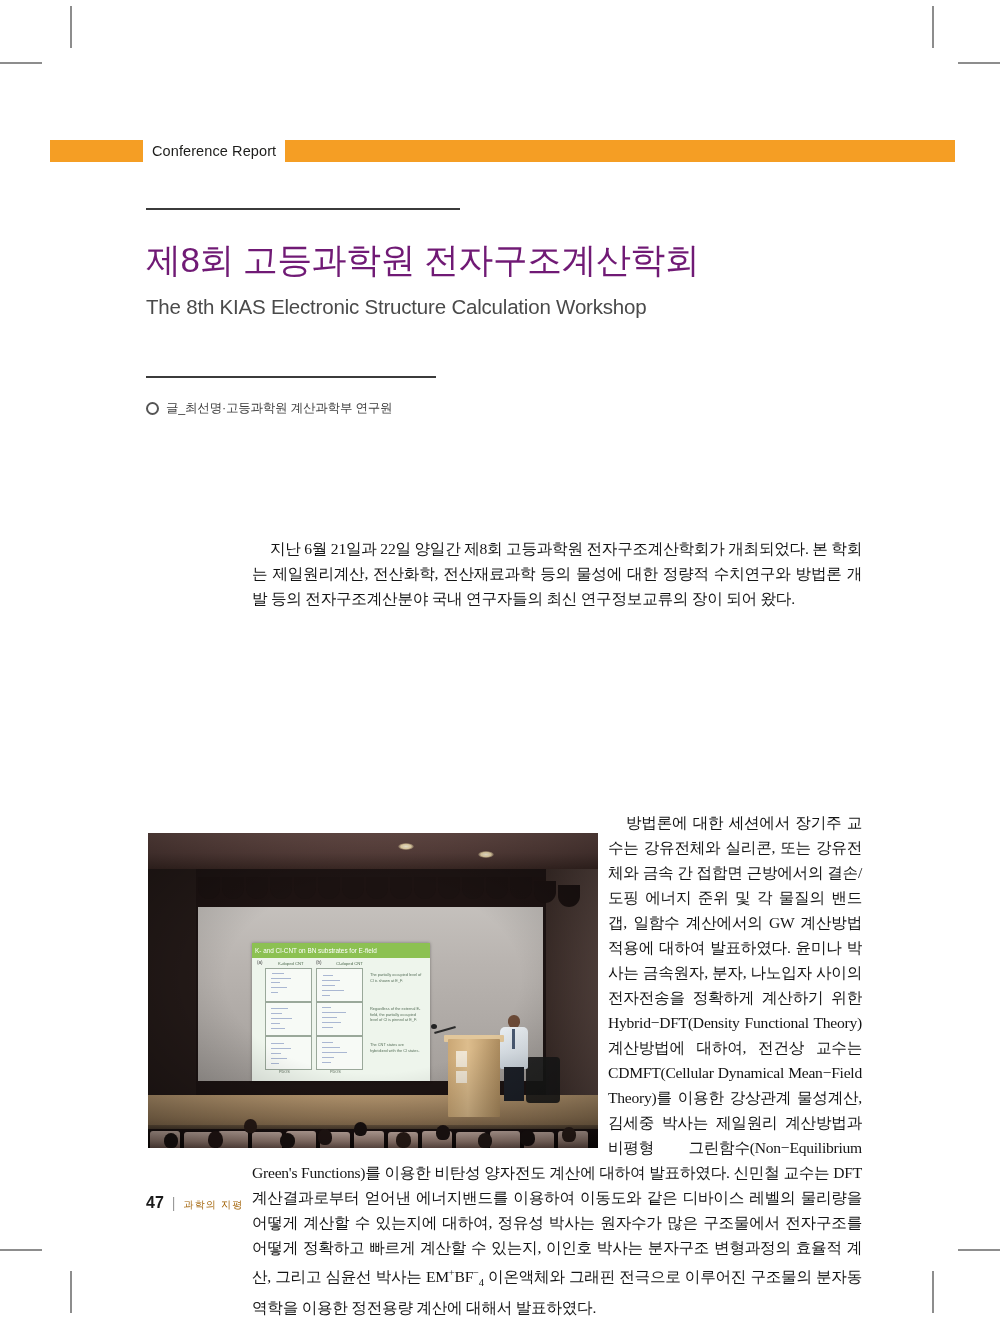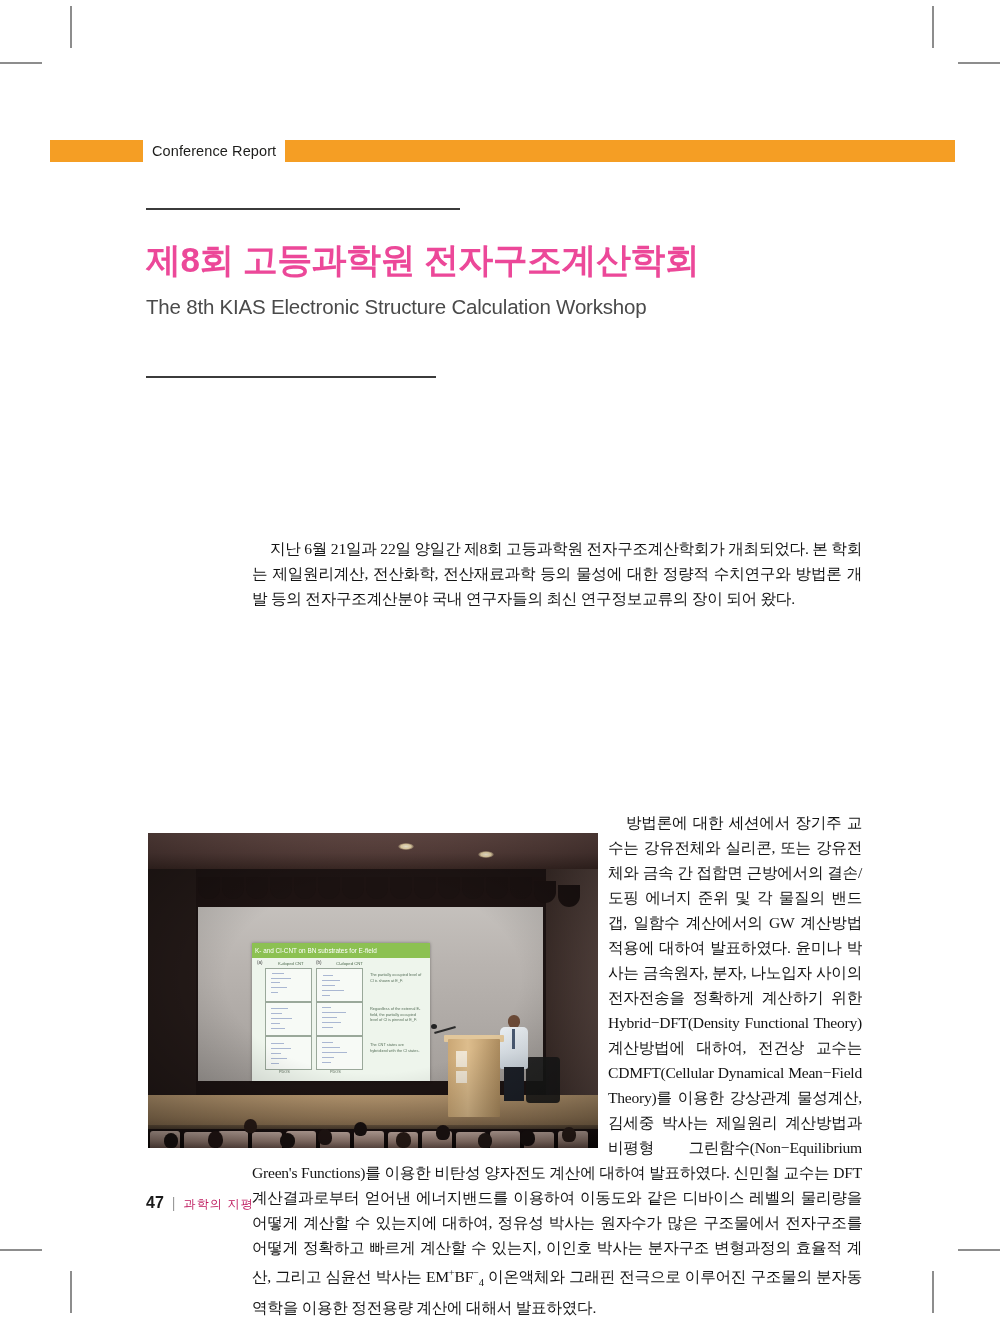--- a/index.html
+++ b/index.html
@@ -49,22 +49,22 @@
 
   
   #title-block { position: absolute; left: 146px; top: 208px; width: 620px; }
   .rule-top {
     width: 314px; height: 2px;
     background: #3b3b3b;
     margin-bottom: 30px;
   }
   #main-title {
     font-size: 35px;
-    font-weight: bold;
-    color: #ec4899;
+    font-weight: normal;
+    color: #701a75;
     letter-spacing: -0.6px;
     line-height: 1.16;
     margin: 0 0 12px 0;
   }
   #subtitle-en {
     font-size: 20.5px;
     color: #4a4a4a;
     line-height: 1.33;
     letter-spacing: -0.2px;
     margin: 0;
@@ -152,21 +152,21 @@
   #page-footer {
     position: absolute;
     left: 146px;
     top: 1194px;
     display: flex;
     align-items: baseline;
     gap: 8px;
   }
   #page-number { font-size: 16px; font-weight: bold; color: #1a1a1a; }
   .footer-sep { color: #9a9a9a; font-size: 14px; }
-  #footer-title { font-size: 12px; color: #be185d; letter-spacing: 1.2px; }
+  #footer-title { font-size: 10px; color: #a16207; letter-spacing: 1.2px; }
 
   
   .ph { position: absolute; }
   #ph-ceiling { left:0; top:0; width:450px; height:36px;
     background: linear-gradient(180deg,#6d514c 0%,#5a413d 55%,#3a2824 100%); }
   .ph-light {
     position:absolute; width:16px; height:7px; border-radius:50%;
     background: radial-gradient(ellipse at center,#fff8e2 0%,#f0dcae 45%,rgba(200,170,120,0) 75%);
   }
   #ph-wall-l { left:0; top:36px; width:48px; height:230px; background:#241a18; }
@@ -313,20 +313,24 @@
 </div>
 
 <div id="title-block">
   <div class="rule-top"></div>
   <h1 id="main-title">제8회 고등과학원 전자구조계산학회</h1>
   <p id="subtitle-en">The 8th KIAS Electronic Structure Calculation Workshop</p>
 </div>
 
 <div id="byline-wrap">
   <div class="rule-byline"></div>
+  <div id="byline-row">
+    <span class="byline-bullet"></span>
+    <span id="byline-text">글_최선명·고등과학원 계산과학부 연구원</span>
+  </div>
 </div>
 
 <div id="article-body">
   <p>지난 6월 21일과 22일 양일간 제8회 고등과학원 전자구조계산학회가 개최되었다. 본 학회는 제일원리계산, 전산화학, 전산재료과학 등의 물성에 대한 정량적 수치연구와 방법론 개발 등의 전자구조계산분야 국내 연구자들의 최신 연구정보교류의 장이 되어 왔다.</p>
 </div>
 
 <div id="body-lower">
   <div class="spacer-float"></div>
   <p><span>방법론에 대한 세션에서 장기주 교수는 강유전체와 실리콘, 또는 강유전체와 금속 간 접합면 근방에서의 결손/도핑 에너지 준위 및 각 물질의 밴드갭, 일함수 계산에서의 GW 계산방법 적용에 대하여 발표하였다. 윤미나 박사는 금속원자, 분자, 나노입자 사이의 전자전송을 정확하게 계산하기 위한 Hybrid−DFT(Density Functional Theory) 계산방법에 대하여, 전건상 교수는 CDMFT(Cellular Dynamical Mean−Field Theory)를 이용한 강상관계 물성계산, 김세중 박사는 제일원리 계산방법과 비평형 그린함수(Non−Equilibrium Green's Functions)를 이용한 비탄성 양자전도 계산에 대하여 발표하였다. 신민철 교수는 DFT 계산결과로부터 얻어낸 에너지밴드를 이용하여 이동도와 같은 디바이스 레벨의 물리량을 어떻게 계산할 수 있는지에 대하여, 정유성 박사는 원자수가 많은 구조물에서 전자구조를 어떻게 정확하고 빠르게 계산할 수 있는지, 이인호 박사는 분자구조 변형과정의 효율적 계산, 그리고 심윤선 박사는 </span><span><span>EM</span><sup class="chem">+</sup><span>BF</span><sup class="chem">−</sup><sub class="chem">4</sub></span><span> 이온액체와 그래핀 전극으로 이루어진 구조물의 분자동역학을 이용한 정전용량 계산에 대해서 발표하였다.</span></p>
 

